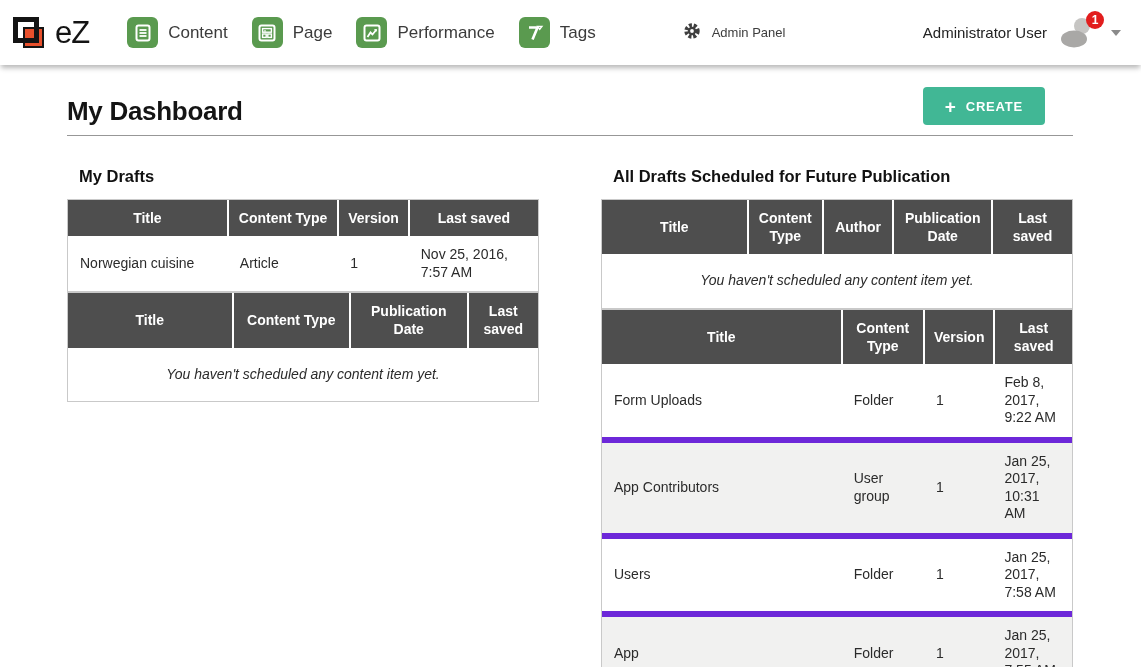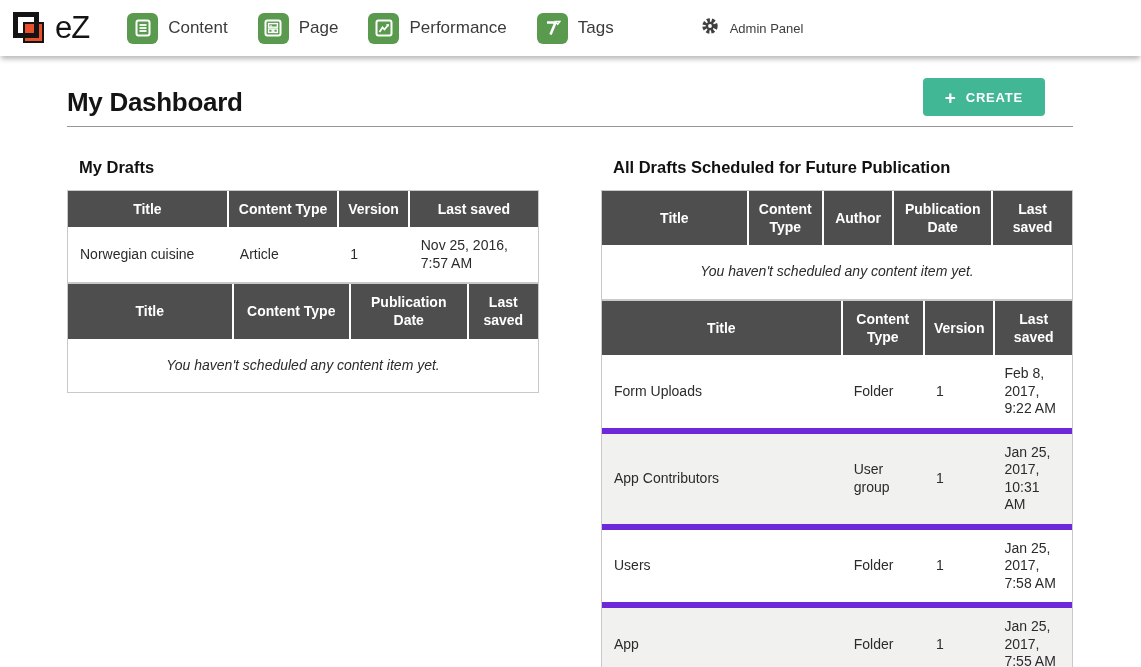--- a/index.html
+++ b/index.html
@@ -1,31 +1,31 @@
 <!DOCTYPE html>
 <html style="--accent-green: #5a9a4f; --accent-teal: #41b795; --badge-red: #e21d1d; --table-header: #4e4e4e; --logo-orange: #e8502c;"><head>
 <meta charset="utf-8">
 <style>
   * { box-sizing: border-box; margin: 0; padding: 0; }
   html, body { width: 1141px; height: 667px; overflow: hidden; background: #fff;
     font-family: "Liberation Sans", sans-serif; color: #222; }
 
   
-  .topbar { height: 56px; background: #fff; display: flex; align-items: center;
+  .topbar { height: 65px; background: #fff; display: flex; align-items: center;
     padding: 0 20px 0 12px; position: relative; z-index: 5;
     box-shadow: 0 4px 5px -1px rgba(0,0,0,0.28); }
   .logo { display: flex; align-items: center; cursor: pointer; }
   .logo-mark { position: relative; width: 34px; height: 34px; }
   .sq-orange { position: absolute; left: 11px; top: 11px; width: 21px; height: 21px;
     background: var(--logo-orange, #e8502c); border: 2px solid #141414; }
   .sq-black { position: absolute; left: 1px; top: 1px; width: 26px; height: 26px;
     border: 5px solid #141414; background: transparent; }
   .logo-text { font-size: 31px; color: #141414; margin-left: 9px; font-weight: 500; letter-spacing: -1px; }
 
-  .nav { display: flex; align-items: center; margin-left: 38px; gap: 30px; }
+  .nav { display: flex; align-items: center; margin-left: 38px; gap: 24px; }
   .nav-item { display: flex; align-items: center; gap: 10px; cursor: pointer; }
   .nav-icon { width: 31px; height: 31px; border-radius: 6px;
     background: var(--accent-green, #5a9a4f); display: flex; align-items: center; justify-content: center; }
   .nav-label { font-size: 17px; color: #3b3b3b; }
 
   .admin-panel { display: flex; align-items: center; gap: 12px; margin-left: 88px; cursor: pointer; }
   .admin-panel-label { font-size: 13px; color: #3d3d3d; }
 
   .user-area { margin-left: auto; display: flex; align-items: center; gap: 12px; }
   .user-name { font-size: 15px; color: #222; }
@@ -144,20 +144,31 @@
     <span>
       <svg width="16" height="16" viewBox="0 0 16 16">
           <circle cx="8" cy="8" r="5.4" fill="none" stroke="#3f3f3f" stroke-width="4.6" stroke-dasharray="2.7 1.7"></circle>
           <circle cx="8" cy="8" r="4.2" fill="#3f3f3f"></circle>
           <circle cx="8" cy="8" r="1.9" fill="#fff"></circle>
         </svg>
     </span>
     <span class="admin-panel-label">Admin Panel</span>
   </div>
 
+  <div class="user-area">
+    <span class="user-name">Administrator User</span>
+    <span class="avatar-wrap">
+      <svg width="38" height="31" viewBox="0 0 38 31">
+          <circle cx="23" cy="9" r="8" fill="#c6c5c3"></circle>
+          <ellipse cx="15" cy="22" rx="13" ry="8.5" fill="#a9a8a6"></ellipse>
+        </svg>
+      <span class="badge">1</span>
+    </span>
+    <span class="caret"></span>
+  </div>
 </header>
 
 <main class="content">
   <div class="page-head">
     <h1 class="page-title">My Dashboard</h1>
     <button class="create-btn">
       <span class="create-plus">+</span>
       <span>CREATE</span>
     </button>
   </div>

